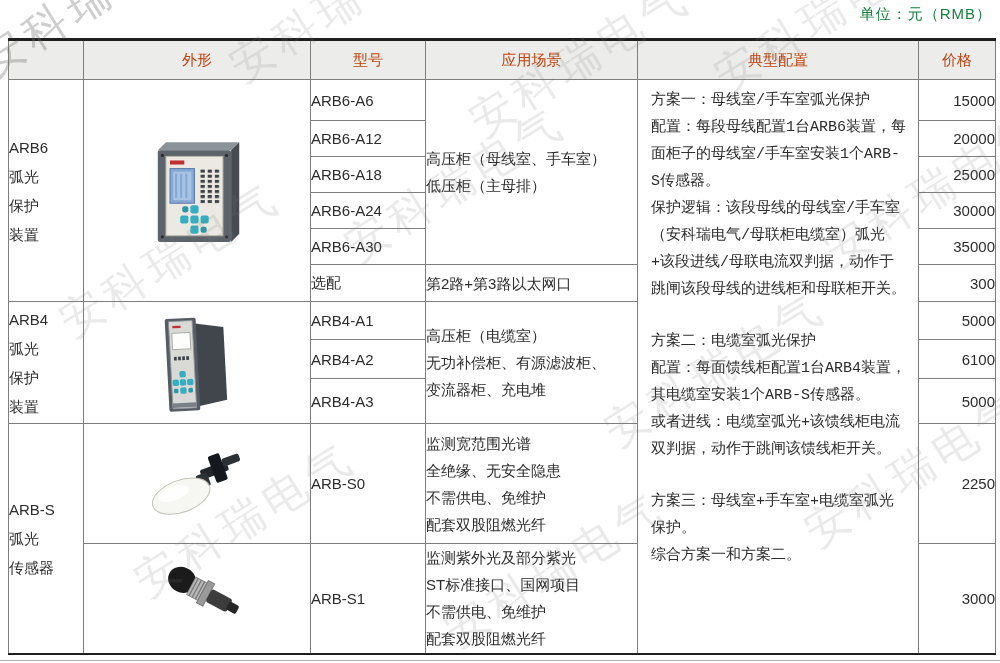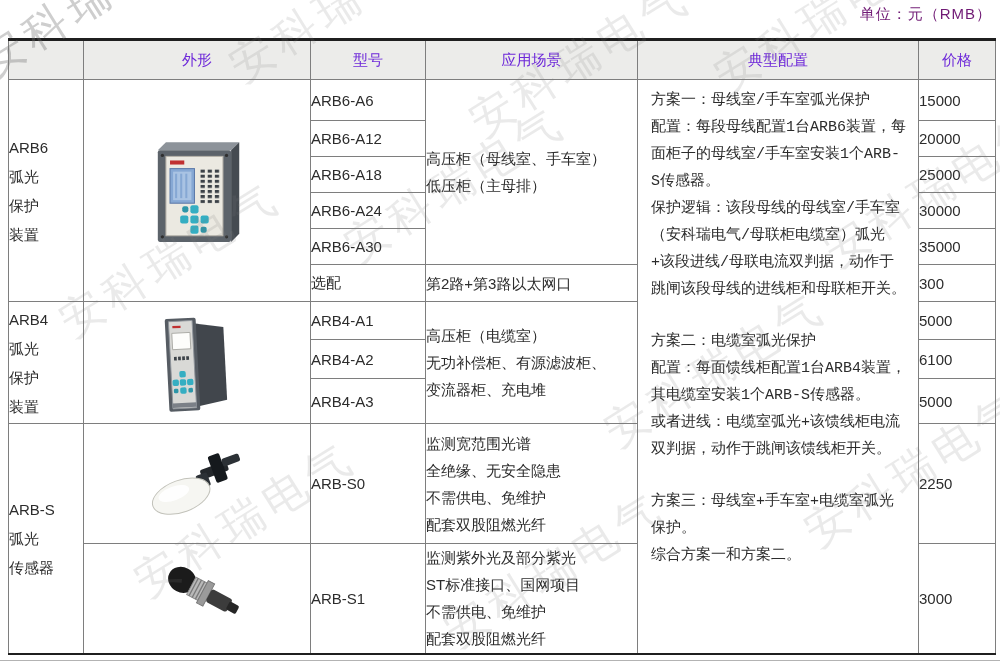--- a/index.html
+++ b/index.html
@@ -2,36 +2,36 @@
 <html><head>
 <meta charset="utf-8">
 <style>
   html,body{margin:0;padding:0;}
   body{
     width:1000px;height:663px;position:relative;background:#fff;
     font-family:"Liberation Sans","DejaVu Sans",sans-serif;color:#2c2c2c;
     overflow:hidden;
   }
   .unit-label{
-    position:absolute;top:5px;right:8px;font-size:15px;color:#701a75;letter-spacing:1px;
+    position:absolute;top:5px;right:8px;font-size:15px;color:#15803d;letter-spacing:1px;
   }
   .table-wrap{position:absolute;left:8px;top:38px;}
   table{
     border-collapse:collapse;table-layout:fixed;width:987px;
     border-top:3px solid #1f1f1f;border-bottom:2px solid #1f1f1f;
   }
   th,td{border:1px solid #7e7e7e;padding:0;overflow:hidden;}
-  th{background:#ececea;font-weight:normal;font-size:15px;color:#6d28d9;}
+  th{background:#ececea;font-weight:normal;font-size:15px;color:#c2410c;}
   .h40{height:40px}.h41{height:41px}.h36{height:36px}.h37{height:37px}
   .h38{height:38px}.h39{height:39px}.h45{height:45px}.h120{height:120px}.h110{height:110px}
   .cat-cell{text-align:left;white-space:pre-line;line-height:29px;font-size:15px;}
   .img-cell{text-align:center;vertical-align:middle;}
   .model-cell{text-align:left;font-size:15px;}
   .app-cell{white-space:pre-line;line-height:27px;font-size:15px;}
-  .price-cell{text-align:left;font-size:15px;}
+  .price-cell{text-align:right;font-size:15px;}
   .config-cell{vertical-align:top;text-align:left;padding:7px 10px 0 13px;}
   .config-cell p{margin:0;font-size:15px;line-height:27px;font-family:Liberation Mono, monospace;}
   .config-cell p.gap{margin-top:25px;}
   .bottom-rule{position:absolute;left:0;top:660px;width:1000px;height:1px;background:#b3b3b3;}
   .wm-layer{position:absolute;left:0;top:0;width:1000px;height:663px;pointer-events:none;z-index:5;}
   .wm{
     position:absolute;font-size:44px;letter-spacing:6px;white-space:nowrap;
     color:rgba(125,125,125,0.16);transform:rotate(-32deg);
   }
   .wm-dark{color:rgba(110,110,110,0.34);}

